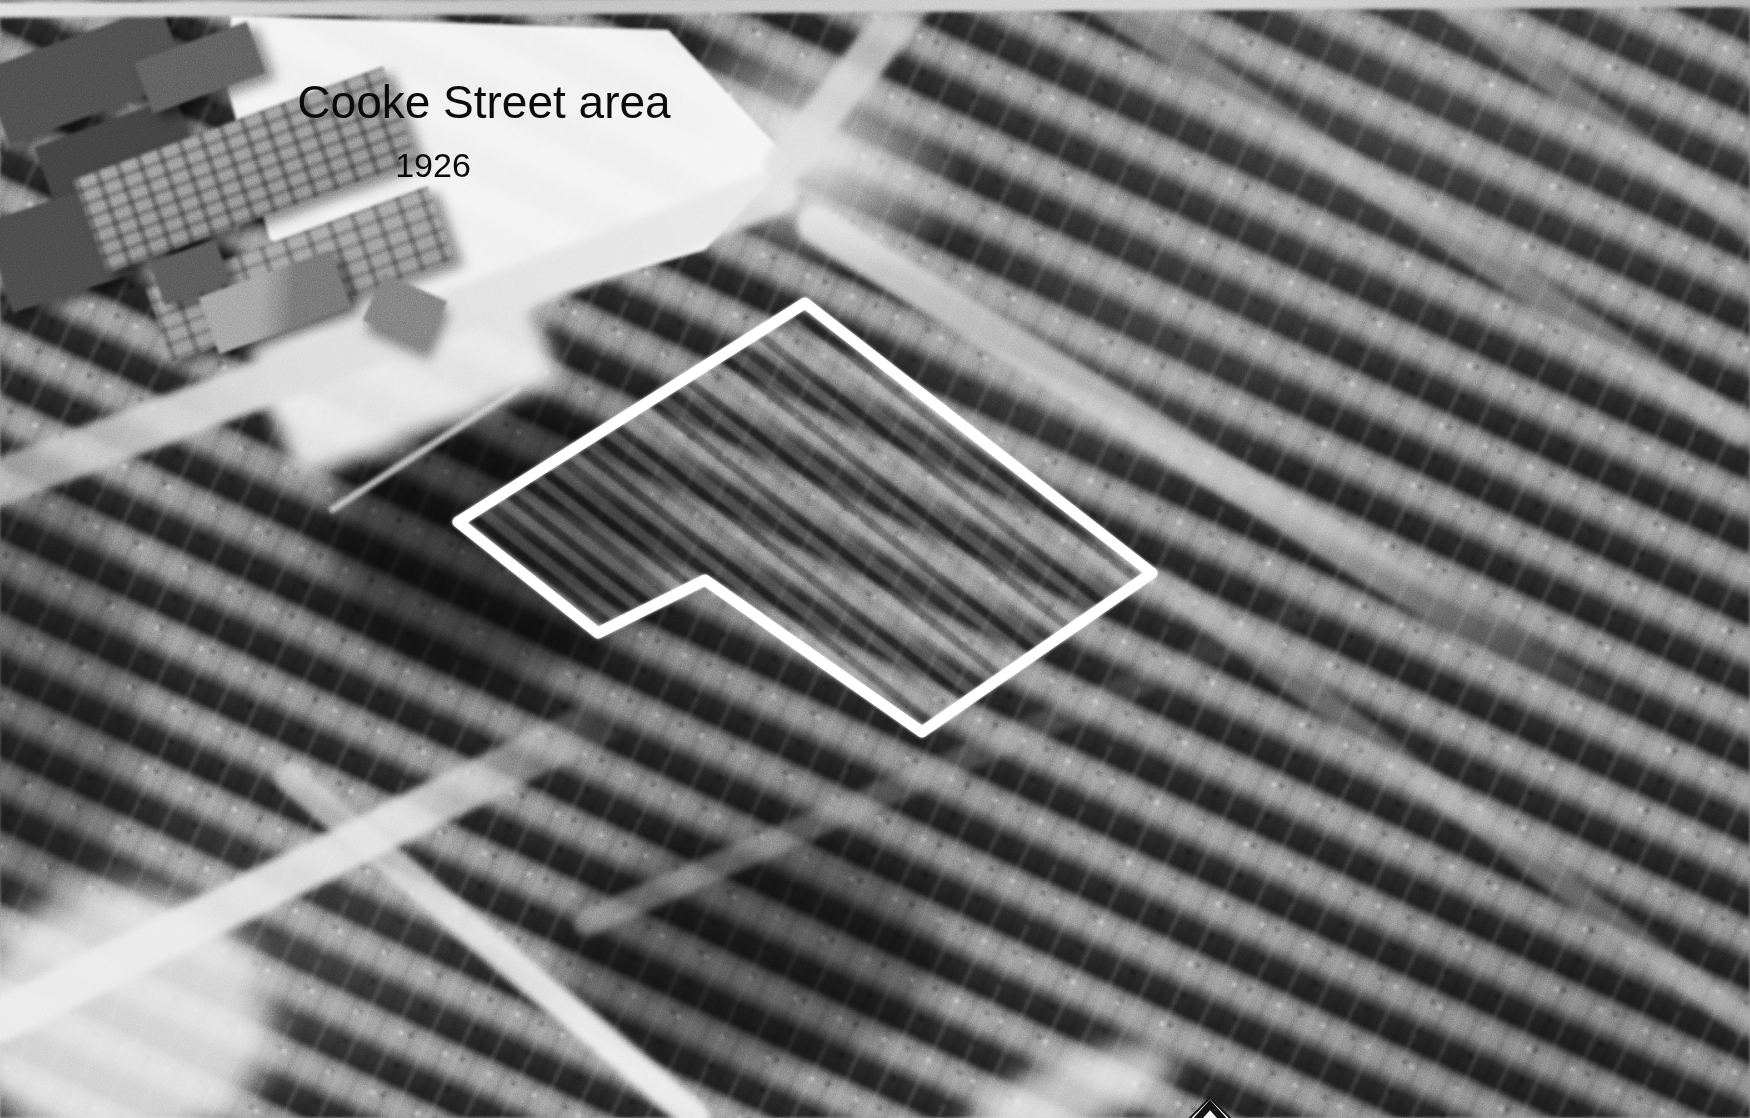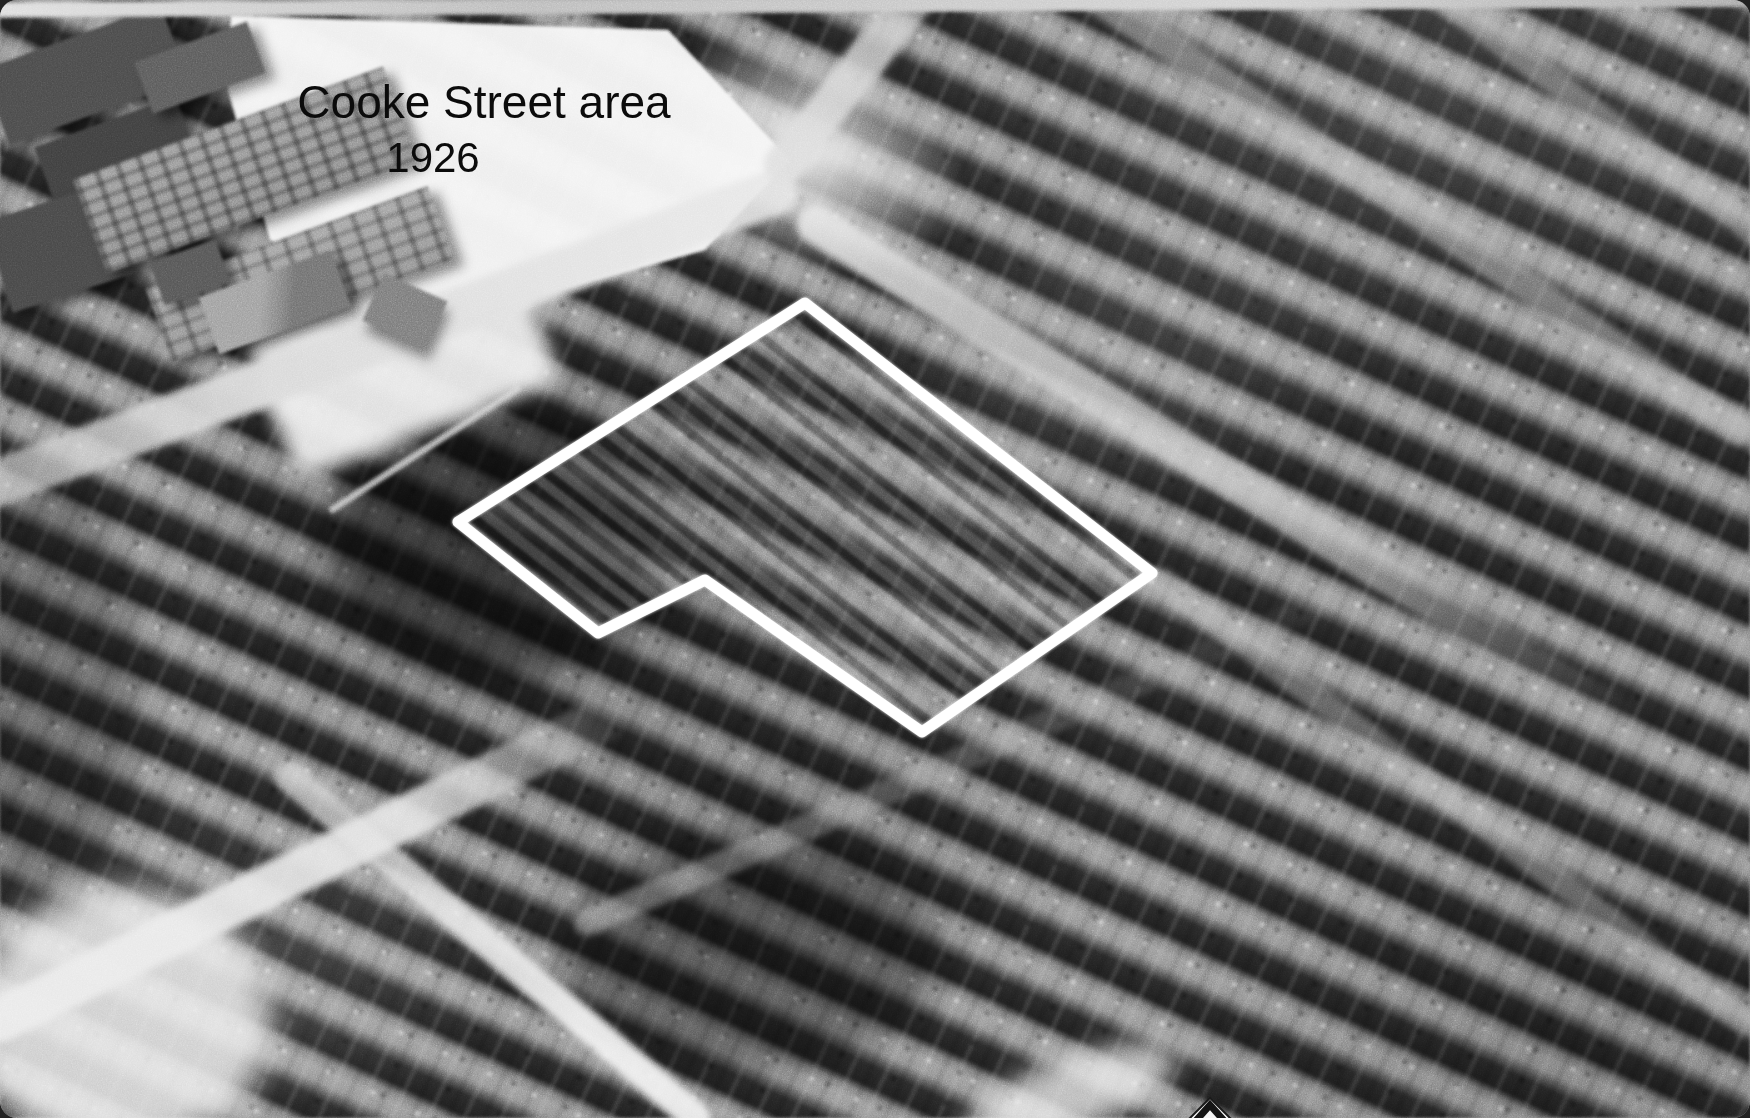--- a/index.html
+++ b/index.html
@@ -1,20 +1,19 @@
 <!DOCTYPE html>
 <html><head>
 <meta charset="utf-8">
 <style>
   html,body{margin:0;padding:0;background:#222;}
   .photo{
     position:relative; width:1750px; height:1118px; overflow:hidden;
     background:#8a8a8a; filter:grayscale(1) contrast(1.02);
     font-family:"Liberation Sans", sans-serif;
-    border-radius:17px;
   }
   .layer{position:absolute; inset:0;}
   .base{z-index:1; filter:blur(1.4px);}
   
   #rows{
     background:
       repeating-linear-gradient(115deg, rgba(255,255,255,.09) 0 5px, rgba(255,255,255,0) 5px 17px, rgba(0,0,0,.10) 17px 23px, rgba(0,0,0,0) 23px 33px),
       repeating-linear-gradient(25deg, #1f1f1f 0px, #2a2a2a 20px, #555555 27px, #8e8e8e 36px, #979797 48px, #777777 58px, #222222 66px);
   }
   
@@ -87,21 +86,21 @@
   #blob-woods{left:330px; top:400px; width:330px; height:280px; background:rgba(8,8,8,.5);}
   #blob-bc{left:560px; top:840px; width:380px; height:230px; background:rgba(10,10,10,.4);}
   #blob-left{left:-50px; top:470px; width:190px; height:430px; background:rgba(20,20,20,.35);}
   #blob-bl{left:-30px; top:890px; width:300px; height:260px; background:rgba(232,232,232,.85);}
   #blob-road-b{left:960px; top:1060px; width:220px; height:70px; background:rgba(235,235,235,.75); transform:rotate(-20deg); filter:blur(12px);}
   #top-strip{position:absolute; left:-8px; top:-3px; width:1766px; height:15px; transform:rotate(-0.35deg);
     background:linear-gradient(90deg,#dcdcdc,#b9b9b9 30%,#cfcfcf 70%,#a9a9a9); filter:blur(1px);}
   
   .caption{position:absolute; z-index:3; color:#0d0d0d; text-align:center; line-height:1.05;}
   #cap1{left:284px; top:78px; width:400px; font-size:46px;}
-  #cap2{left:233px; top:136px; width:400px; font-size:42px;}
+  #cap2{left:233px; top:148px; width:400px; font-size:34px;}
   
   .grain-svg{position:absolute; left:0; top:0; z-index:2; mix-blend-mode:overlay; opacity:.55; pointer-events:none;}
   .anno-svg{position:absolute; left:0; top:0; z-index:4; pointer-events:none;}
 </style>
 </head>
 <body>
 
 <div class="photo">
   <div class="layer base">
     <div class="layer" id="rows"></div>

